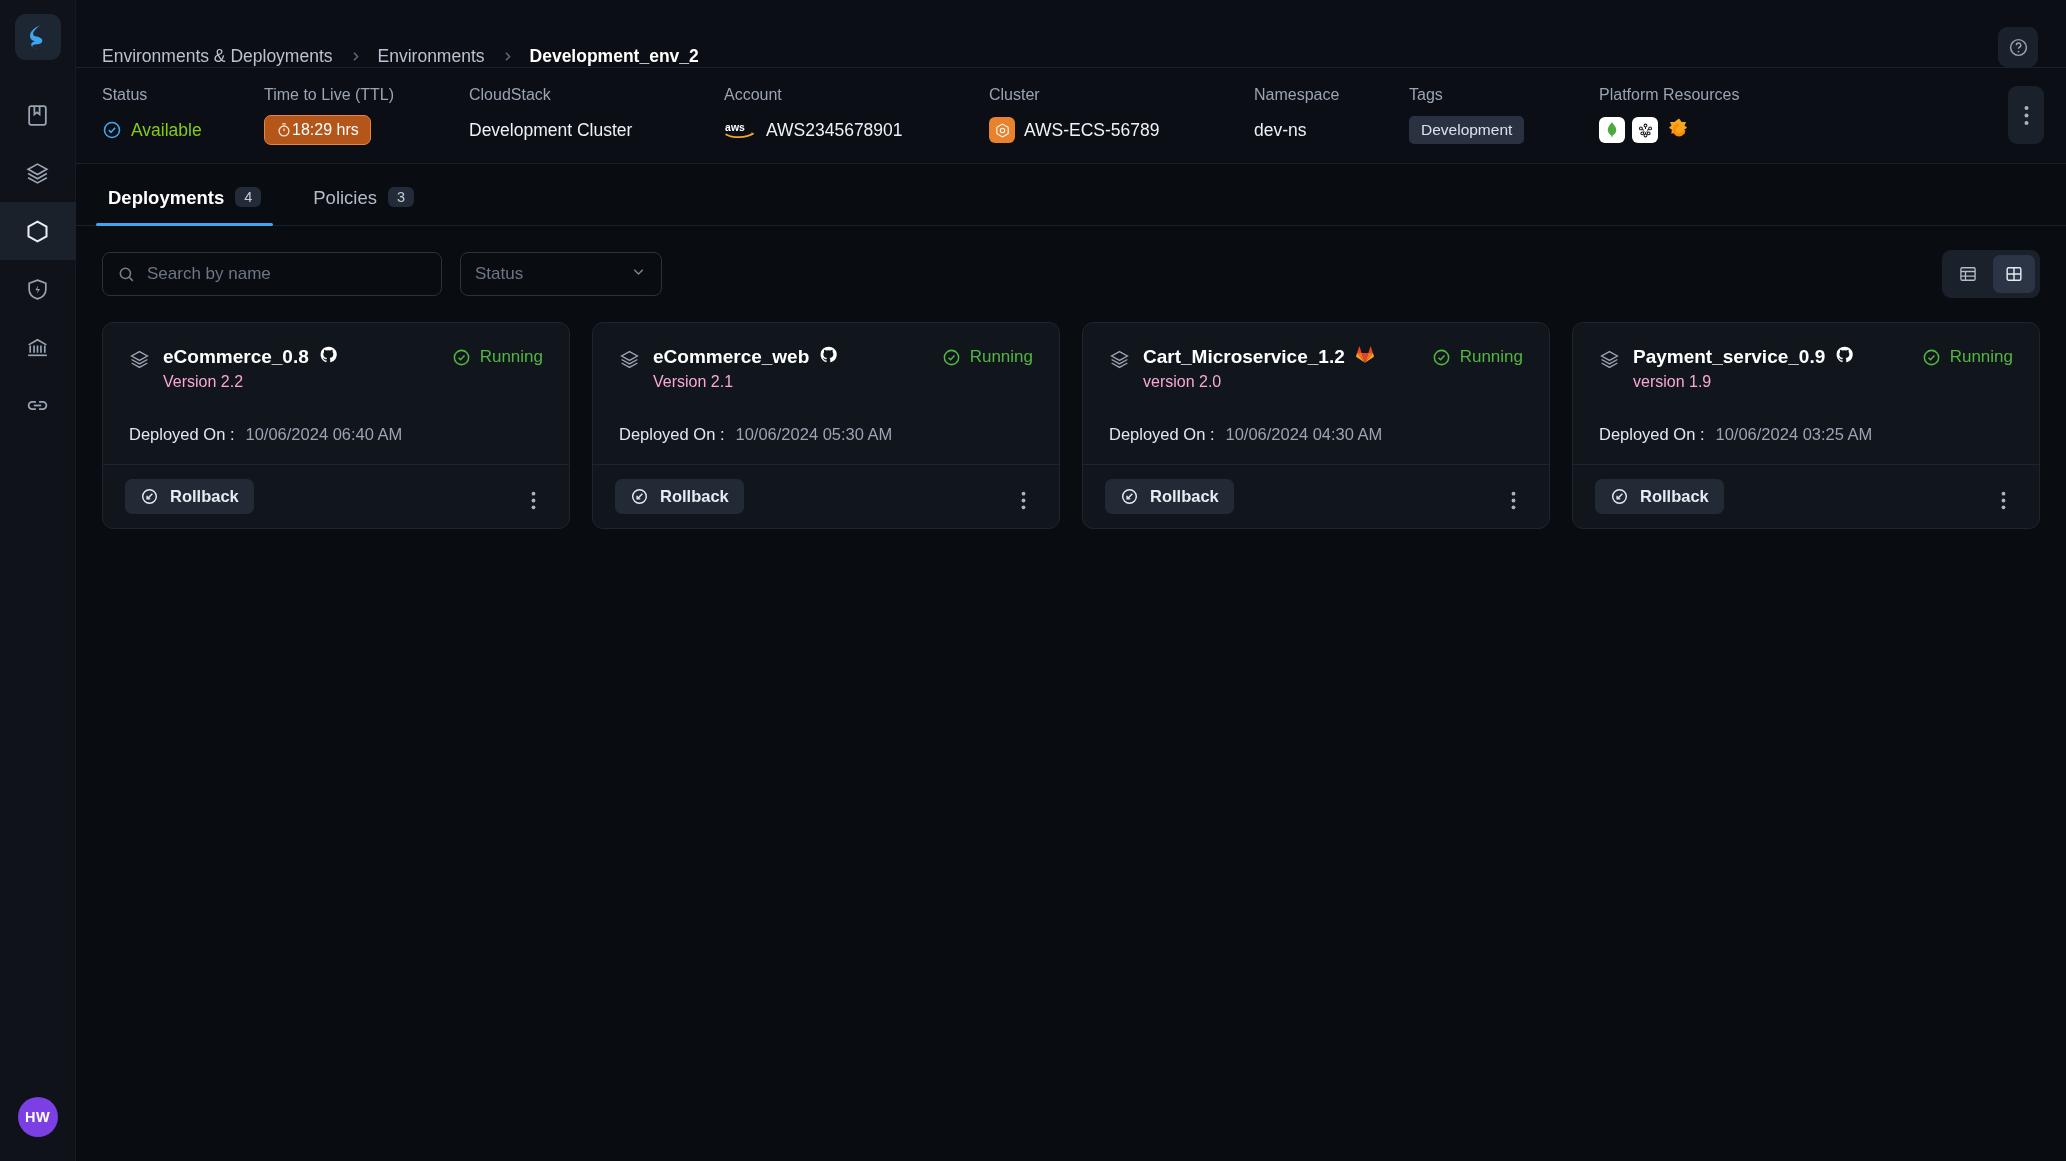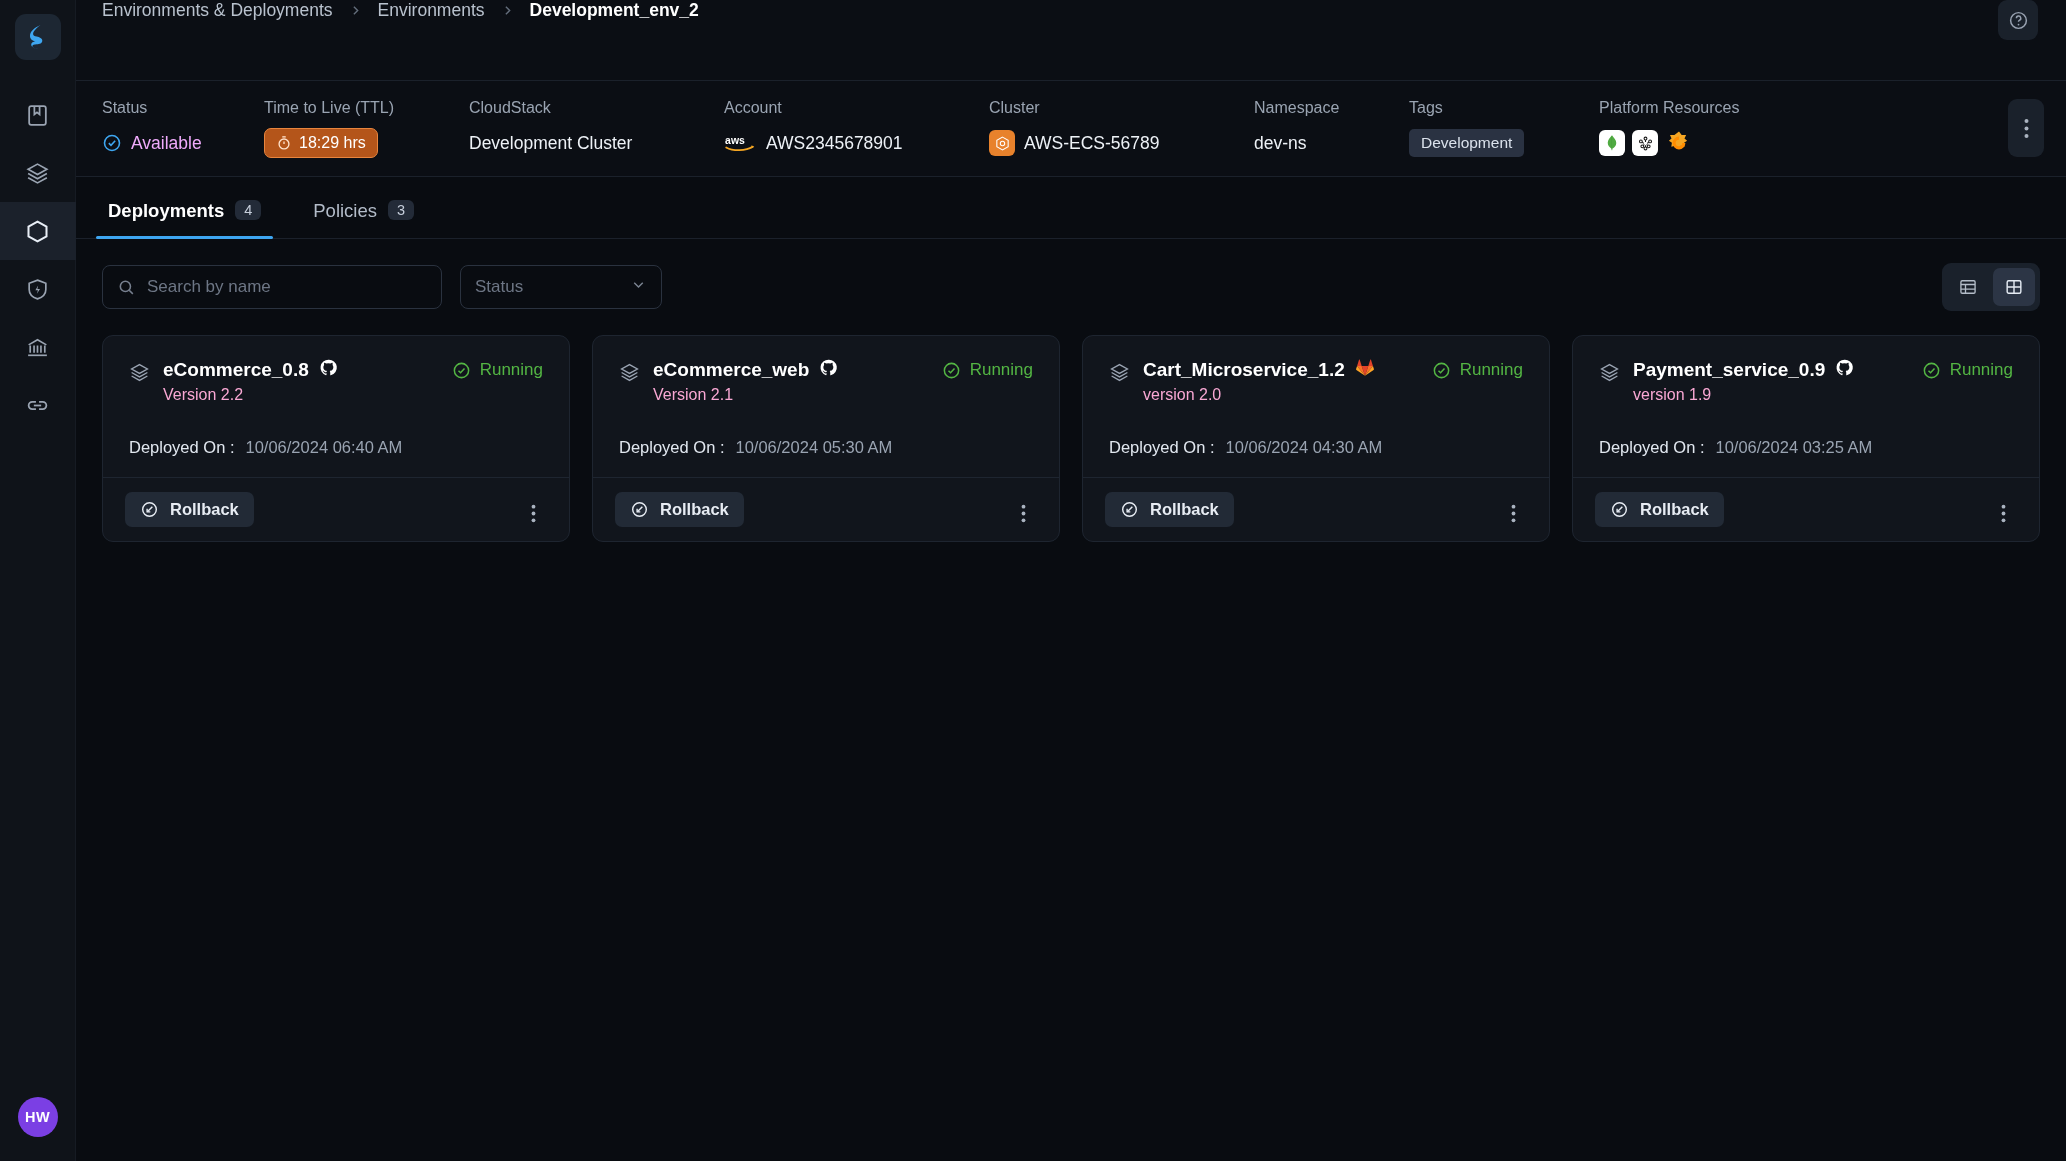--- a/index.html
+++ b/index.html
@@ -56,23 +56,23 @@
   .main {
     flex: 1 1 auto;
     display: flex;
     flex-direction: column;
     min-width: 0;
     background: #090c11;
   }
 
   
   .crumbbar {
-    height: 81px;
+    height: 68px;
     border-bottom: 1px solid #1b212b;
-    display: flex; align-items: flex-start;
+    display: flex; align-items: flex-end;
     padding: 0 28px 0 26px;
     background: #0b0e14;
   }
   .crumbs { display: flex; align-items: center; gap: 0; }
   .crumb {
     font-size: 17.5px;
     color: #b9c2ce;
     white-space: nowrap;
   }
   .crumb.current { color: #ffffff; font-weight: bold; }
@@ -107,23 +107,23 @@
     flex: 0 0 auto;
   }
   .meta-label {
     font-size: 16px; color: #9aa4b2; white-space: nowrap;
   }
   .meta-value {
     font-size: 17.5px; color: #eef2f7; white-space: nowrap;
     display: flex; align-items: center; gap: 9px;
     min-height: 30px;
   }
-  .meta-value.avail { color: #f0abfc; }
+  .meta-value.avail { color: #84cc16; }
   .ttl-pill {
-    display: inline-flex; align-items: center; gap: 7px;
+    display: inline-flex; align-items: center; 
     background: #b4551a;
     border: 1px solid #e8853e;
     color: #ffffff;
     border-radius: 7px;
     padding: 5px 11px;
     font-size: 16px;
     white-space: nowrap;
   }
   .cluster-badge {
     width: 26px; height: 26px; border-radius: 6px;

